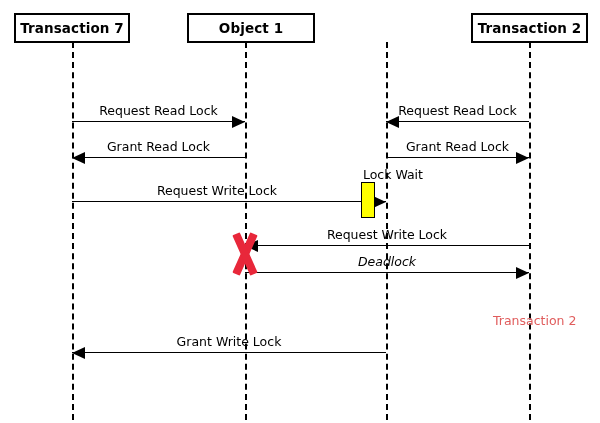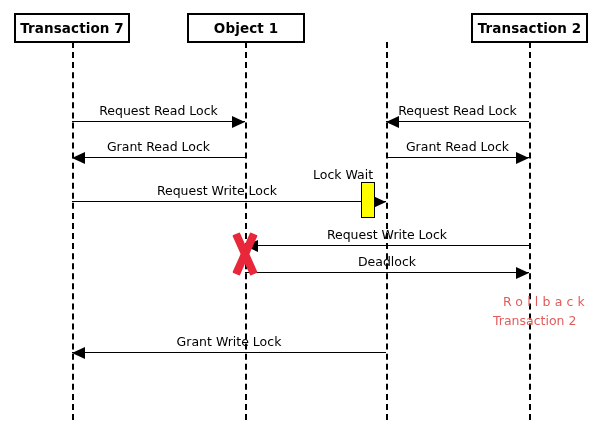--- a/index.html
+++ b/index.html
@@ -73,21 +73,21 @@
   .activation {
     position: absolute;
     box-sizing: border-box;
     border: 1.6px solid #000000;
   }
   .activation-label {
     position: absolute;
     font-size: 12.5px;
     color: #000000;
     white-space: nowrap;
-    text-align: left;
+    text-align: right;
   }
 
   
   .xmark {
     position: absolute;
     width: 40px;
     height: 44px;
   }
   .xmark span {
     position: absolute;
@@ -113,21 +113,21 @@
   }
 </style>
 </head>
 <body>
 
 <div id="canvas">
     <div class="head-box" style="left: 14px; top: 13px; width: 116px;">
       <span class="head-label">Transaction 7</span>
     </div>
     <div class="lifeline" style="left: 72px; top: 42px; height: 378px;"></div>
-    <div class="head-box" style="left: 187px; top: 13px; width: 118px;">
+    <div class="head-box" style="left: 187px; top: 13px; width: 128px;">
       <span class="head-label">Object 1</span>
     </div>
     <div class="lifeline" style="left: 245px; top: 42px; height: 378px;"></div>
     <div class="lifeline" style="left: 386px; top: 42px; height: 378px;"></div>
     <div class="head-box" style="left: 471px; top: 13px; width: 117px;">
       <span class="head-label">Transaction 2</span>
     </div>
     <div class="lifeline" style="left: 529px; top: 42px; height: 378px;"></div>
     <div class="msg-line" style="left: 72px; top: 121px; width: 173px;"></div>
     <div class="arrowhead right" style="top: 116px; left: 232px;"></div>
@@ -142,25 +142,24 @@
     <div class="arrowhead right" style="top: 152px; left: 516px;"></div>
     <div class="msg-label" style="left: 386px; width: 143px; top: 139px;">Grant Read Lock</div>
     <div class="msg-line" style="left: 72px; top: 201px; width: 314px;"></div>
     <div class="arrowhead right" style="top: 196px; left: 373px;"></div>
     <div class="msg-label" style="left: 72px; width: 290px; top: 183px;">Request Write Lock</div>
     <div class="msg-line" style="left: 245px; top: 245px; width: 284px;"></div>
     <div class="arrowhead left" style="top: 240px; left: 245px;"></div>
     <div class="msg-label" style="left: 245px; width: 284px; top: 227px;">Request Write Lock</div>
     <div class="msg-line" style="left: 245px; top: 272px; width: 284px;"></div>
     <div class="arrowhead right" style="top: 267px; left: 516px;"></div>
-    <div class="msg-label" style="left: 245px; width: 284px; top: 254px;">Deadlock</div>
+    <div class="msg-label" style="left: 245px; width: 284px; top: 254px; font-style: italic;">Deadlock</div>
     <div class="msg-line" style="left: 72px; top: 352px; width: 314px;"></div>
     <div class="arrowhead left" style="top: 347px; left: 72px;"></div>
     <div class="msg-label" style="left: 72px; width: 314px; top: 334px;">Grant Write Lock</div>
     <div class="activation" style="left: 361px; top: 182px; width: 14px; height: 36px; background: rgb(255, 255, 0);"></div>
     <div class="activation-label" style="left: 313px; width: 110px; top: 167px;">Lock Wait</div>
     <div class="xmark" style="left: 225px; top: 232px;">
       <span class="s1"></span>
       <span class="s2"></span>
     </div>
-    <div class="note spaced" style="left: 503px; top: 294px;">Rollback</div>
     <div class="note" style="left: 493px; top: 313px;">Transaction 2</div>
   </div>
 
 </body></html>

